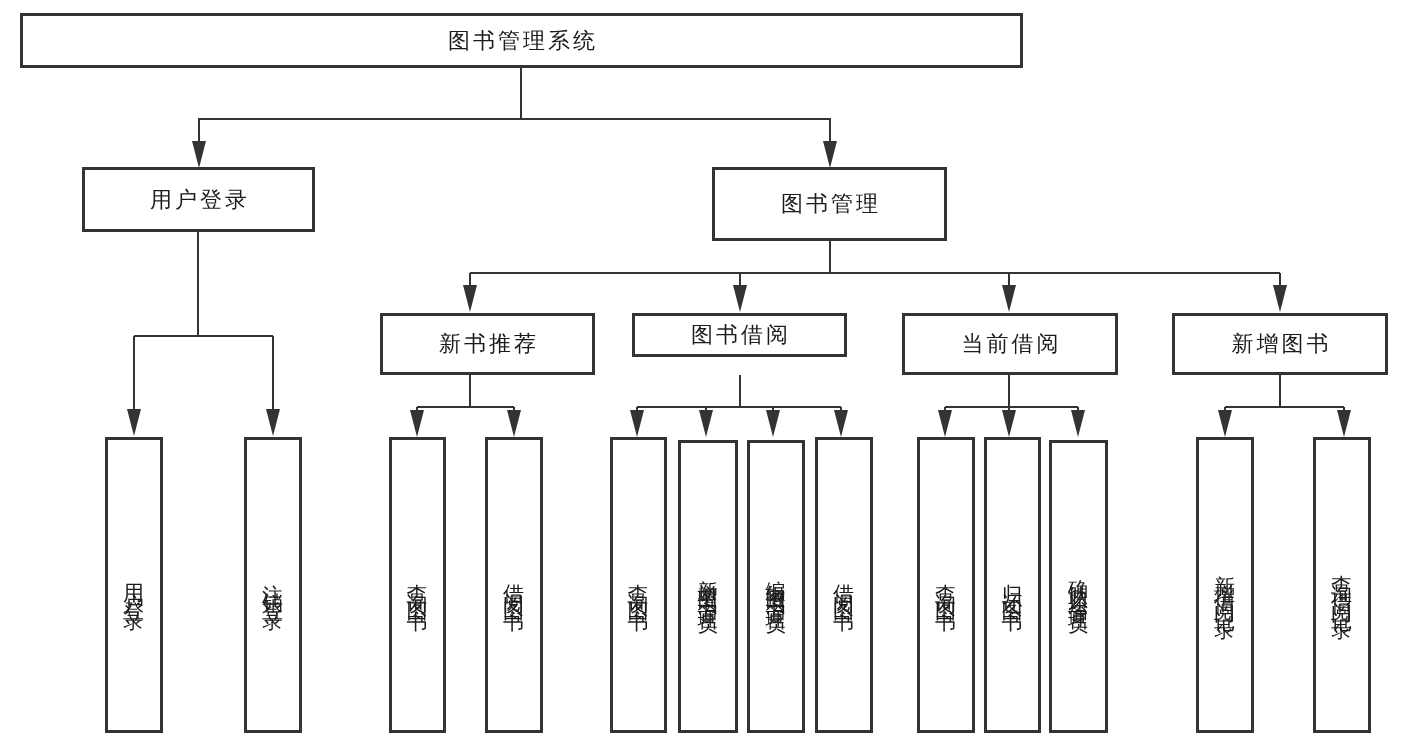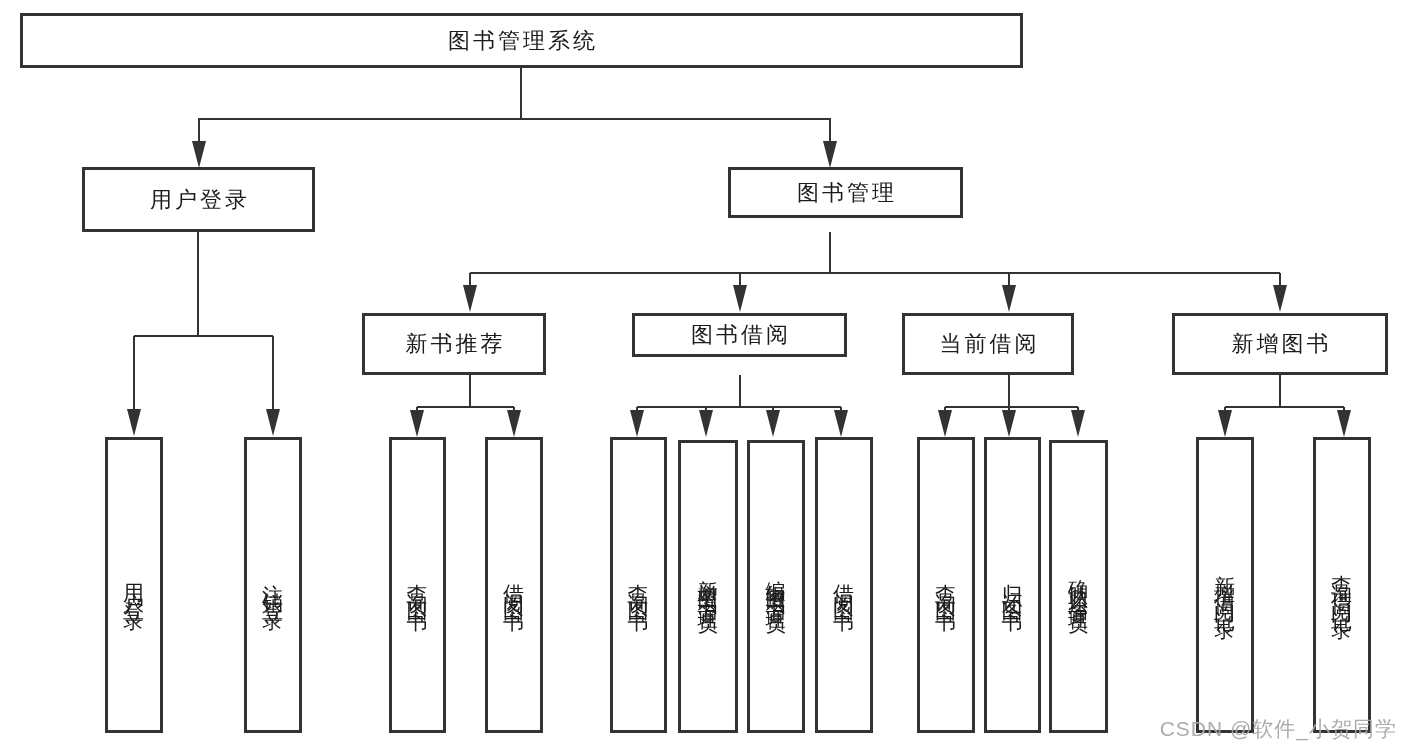--- a/index.html
+++ b/index.html
@@ -104,31 +104,31 @@
     </g>
   </svg>
 
   <div class="box" style="left:20px;top:13px;width:1003px;height:55px">
     <span class="hlbl">图书管理系统</span>
   </div>
 
   <div class="box" style="left:82px;top:167px;width:233px;height:65px">
     <span class="hlbl">用户登录</span>
   </div>
-  <div class="box" style="left:728px;top:167px;width:235px;height:51px">
+  <div class="box" style="left:712px;top:167px;width:235px;height:74px">
     <span class="hlbl">图书管理</span>
   </div>
 
-  <div class="box" style="left:362px;top:313px;width:184px;height:62px">
+  <div class="box" style="left:380px;top:313px;width:215px;height:62px">
     <span class="hlbl">新书推荐</span>
   </div>
   <div class="box" style="left:632px;top:313px;width:215px;height:44px">
     <span class="hlbl">图书借阅</span>
   </div>
-  <div class="box" style="left:902px;top:313px;width:172px;height:62px">
+  <div class="box" style="left:902px;top:313px;width:216px;height:62px">
     <span class="hlbl">当前借阅</span>
   </div>
   <div class="box" style="left:1172px;top:313px;width:216px;height:62px">
     <span class="hlbl">新增图书</span>
   </div>
 
   <div class="box" style="left:105px;top:437px;width:58px;height:296px">
     <span class="vlbl">用户登录</span>
   </div>
   <div class="box" style="left:244px;top:437px;width:58px;height:296px">
@@ -165,15 +165,14 @@
     <span class="vlbl">确认归还（管理员）</span>
   </div>
 
   <div class="box" style="left:1196px;top:437px;width:58px;height:296px">
     <span class="vlbl">新增借阅记录</span>
   </div>
   <div class="box" style="left:1313px;top:437px;width:58px;height:296px">
     <span class="vlbl">查询借阅记录</span>
   </div>
 
-  <div id="watermark">CSDN @软件_小贺同学</div>
 
 </div>
 
 </body></html>

